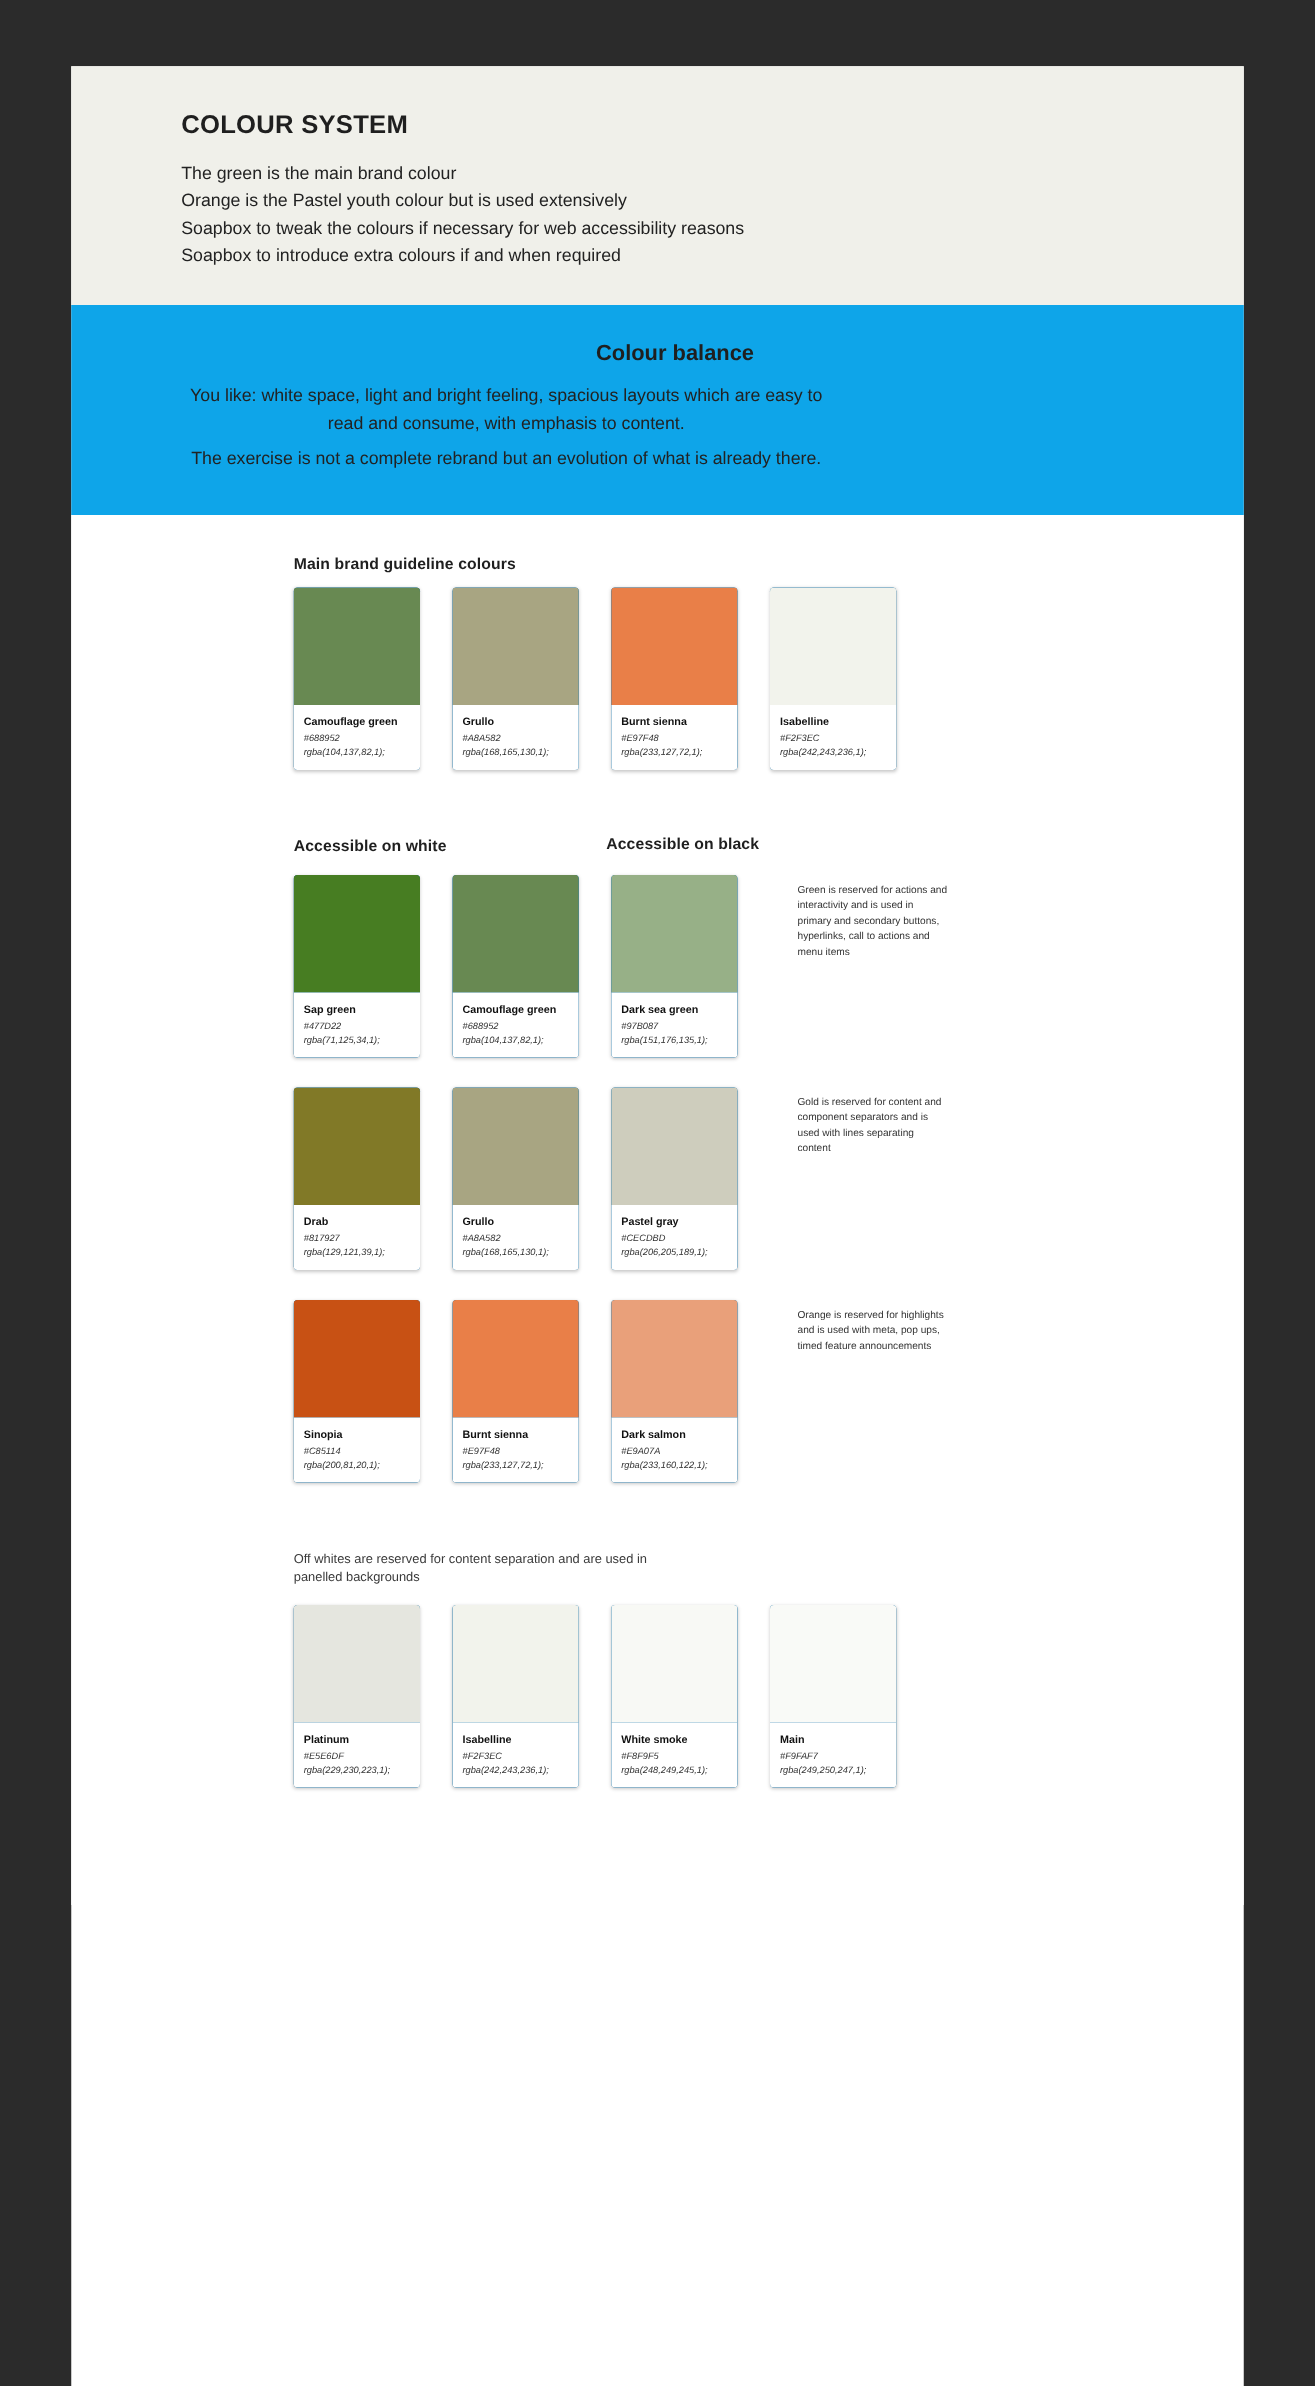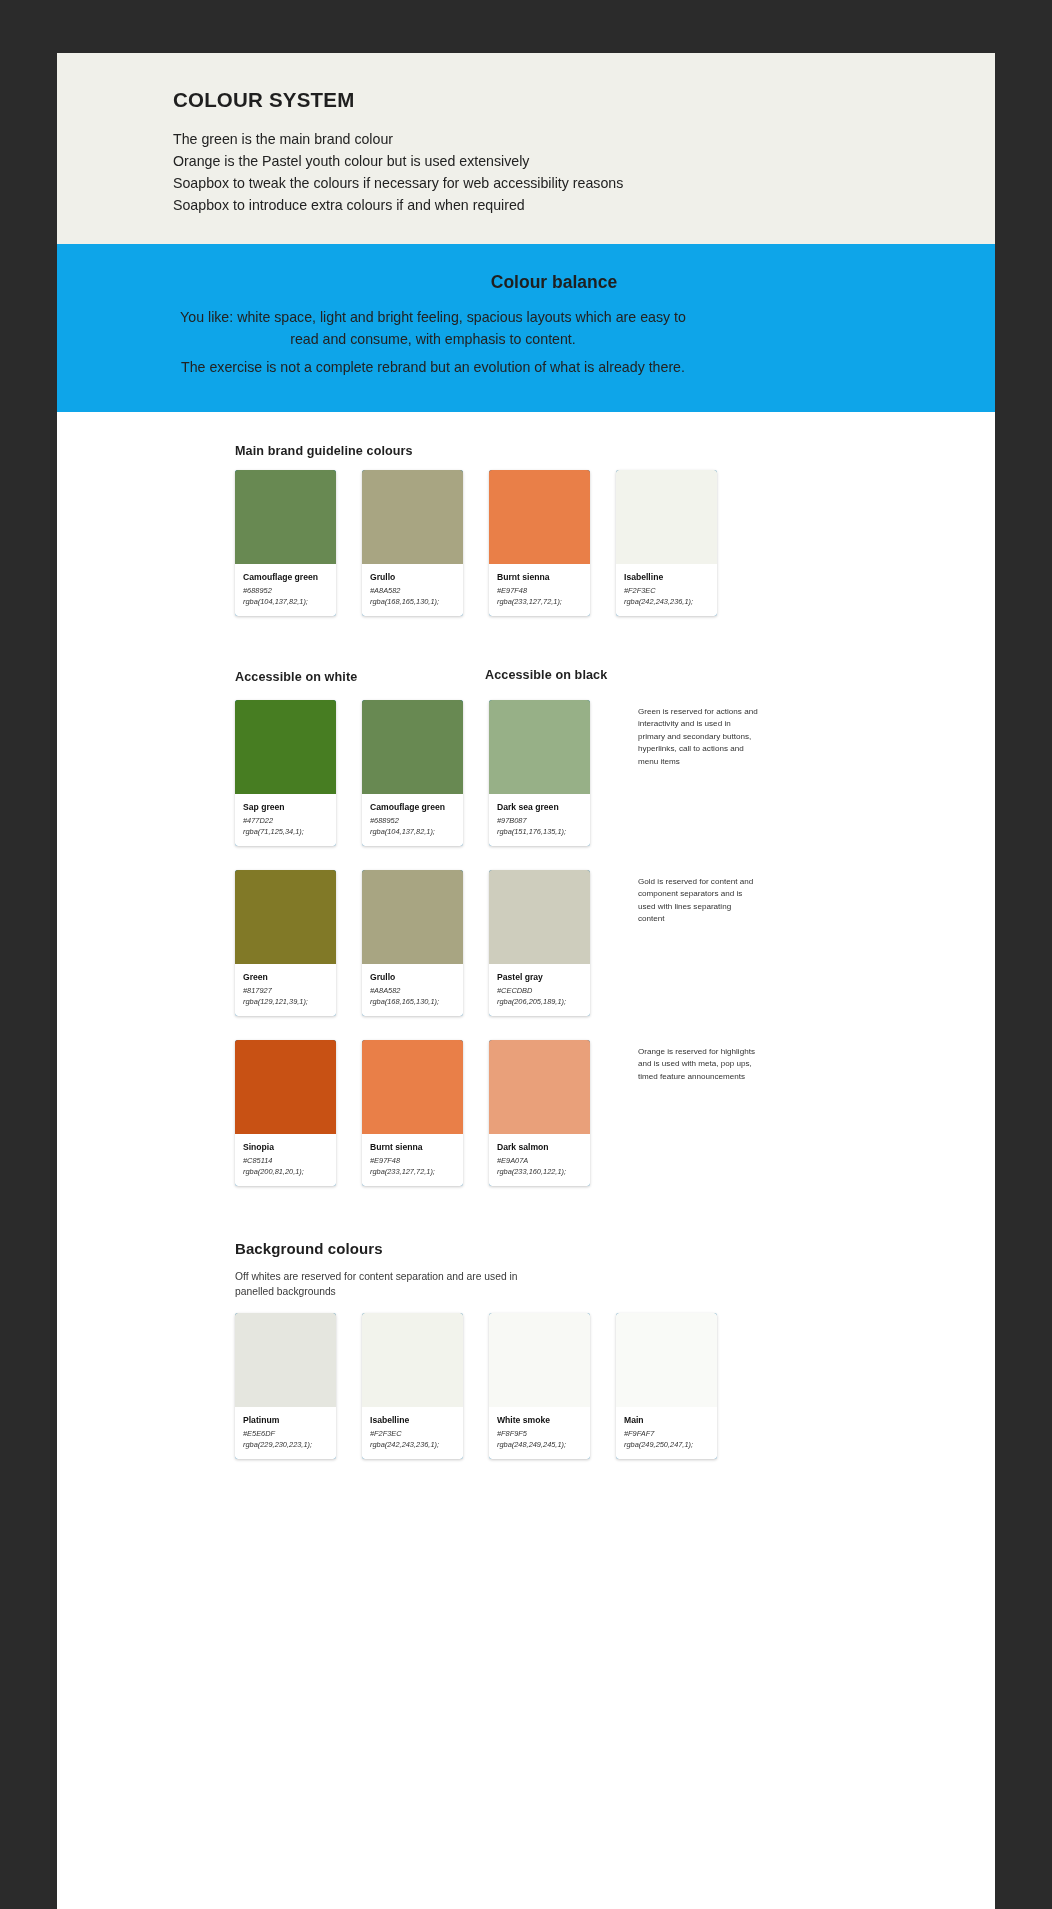--- a/index.html
+++ b/index.html
@@ -33,21 +33,21 @@
   .panel-intro {
     background: #f0f0ea;
     padding: 35px 0 28px 0;
   }
   .panel-balance {
     background: #0ea5e9;
     padding: 28px 0 34px 0;
     text-align: center;
   }
   .inner {
-    padding-left: 116px;
+    padding-left: 88px;
     padding-right: 60px;
   }
 
   h1.sys-title {
     font-size: 20.5px;
     font-weight: bold;
     letter-spacing: 0.2px;
     color: #1f1f1f;
     margin-bottom: 16px;
   }
@@ -256,21 +256,21 @@
                   <div class="hx">#97B087</div>
                   <div class="rg">rgba(151,176,135,1);</div>
                 </div>
               </div>
               <div class="note">Green is reserved for actions and interactivity and is used in primary and secondary buttons, hyperlinks, call to actions and menu items</div>
             </div>
             <div class="swatch-row">
               <div class="card">
                 <div class="chip" style="background: rgb(129, 121, 39);"></div>
                 <div class="meta">
-                  <div class="nm">Green</div>
+                  <div class="nm">Drab</div>
                   <div class="hx">#817927</div>
                   <div class="rg">rgba(129,121,39,1);</div>
                 </div>
               </div>
               <div class="card">
                 <div class="chip" style="background: rgb(168, 165, 130);"></div>
                 <div class="meta">
                   <div class="nm">Grullo</div>
                   <div class="hx">#A8A582</div>
                   <div class="rg">rgba(168,165,130,1);</div>
@@ -312,21 +312,20 @@
                 </div>
               </div>
               <div class="note">Orange is reserved for highlights and is used with meta, pop ups, timed feature announcements</div>
             </div>
           </div>
       </div>
 
       <div class="block-gap"></div>
 
       <div class="section">
-        <div class="section-head big">Background colours</div>
         <div class="section-sub">Off whites are reserved for content separation and are used in panelled backgrounds</div>
         <div class="swatch-row" id="row-background">
             <div class="card">
               <div class="chip" style="background: rgb(229, 230, 223);"></div>
               <div class="meta">
                 <div class="nm">Platinum</div>
                 <div class="hx">#E5E6DF</div>
                 <div class="rg">rgba(229,230,223,1);</div>
               </div>
             </div>

